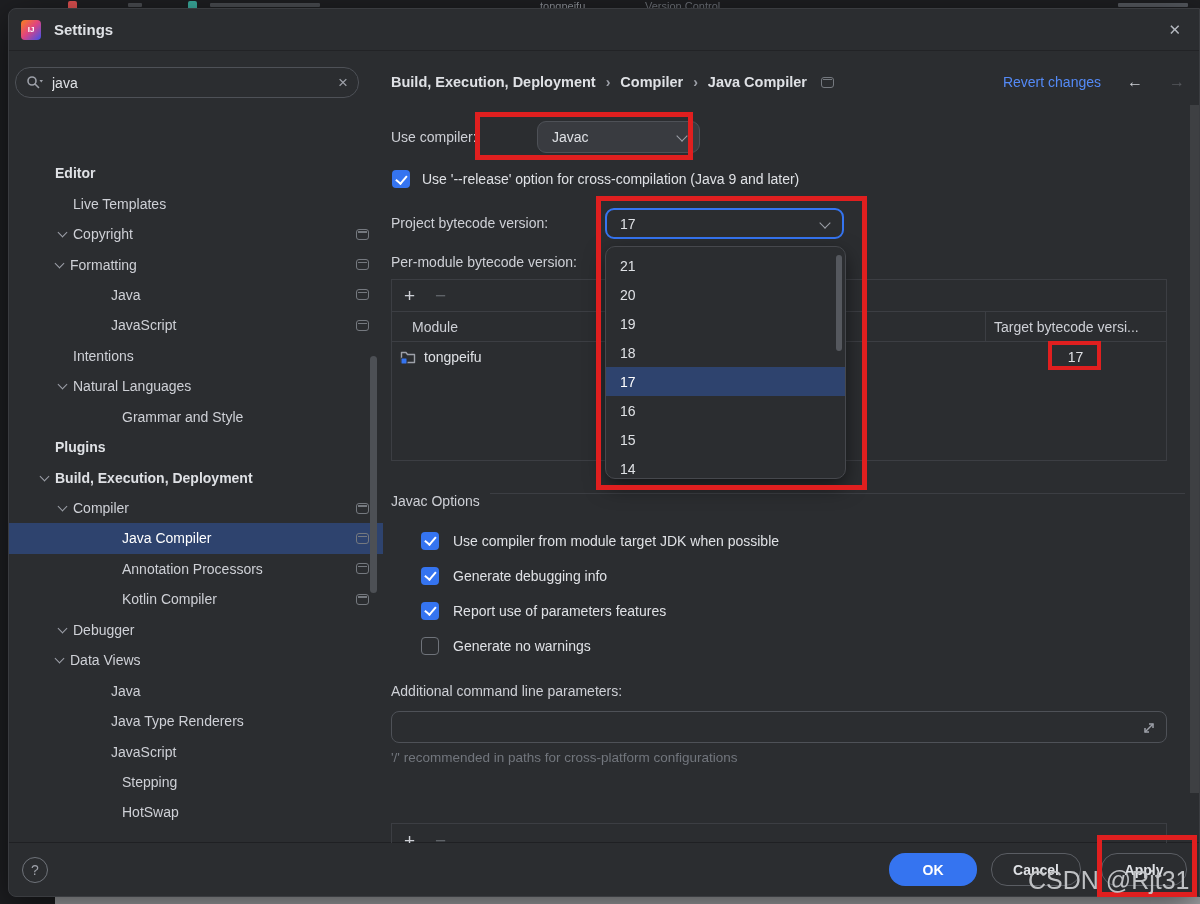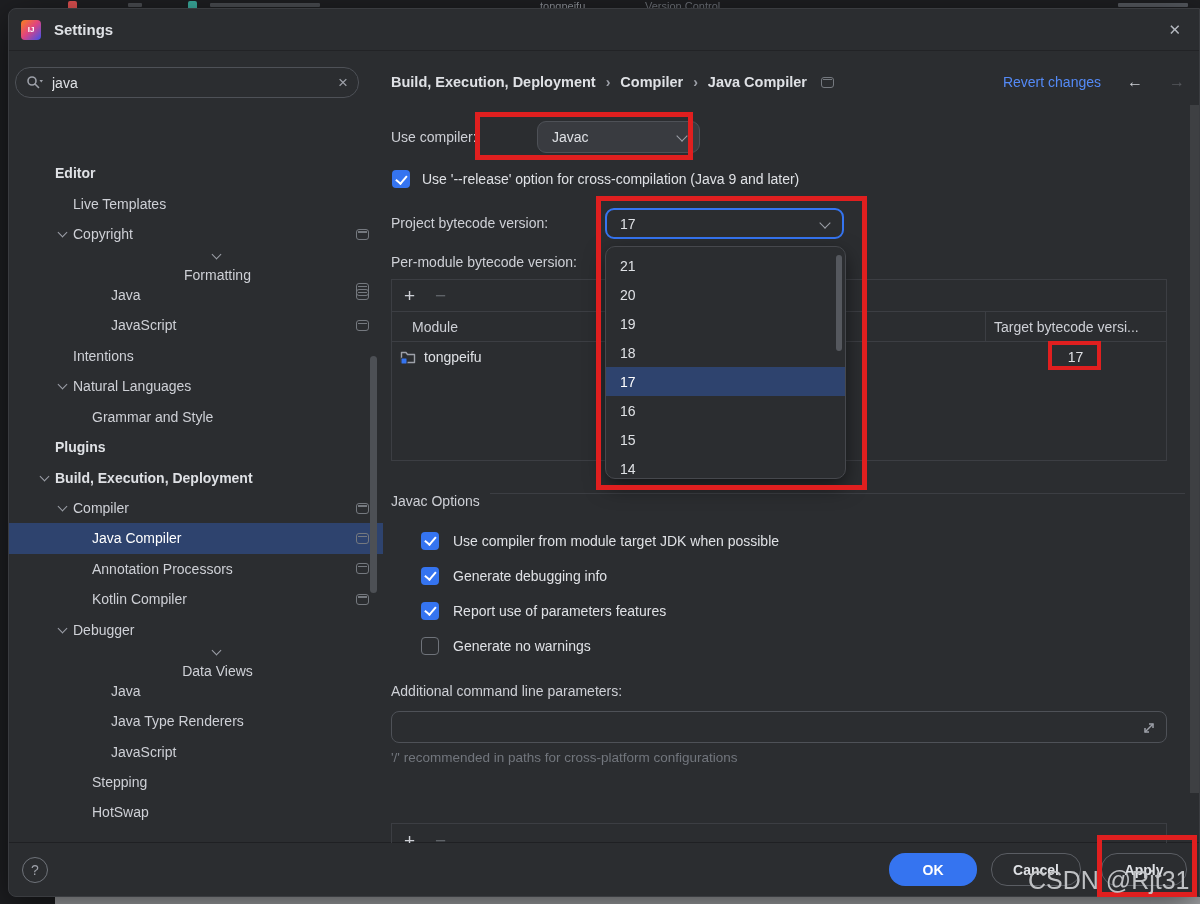--- a/index.html
+++ b/index.html
@@ -40,22 +40,22 @@
   .tree-item { height:30.45px; display:flex; align-items:center; color:#CED0D6; font-size:14px; }
   .tree-item.bold { color:#DFE1E5; font-weight:bold; }
   .tree-item.selected { background:#2E436E; color:#FFFFFF; }
   .tree-item .chev { width:18px; height:14px; position:relative; flex:0 0 18px; }
   .tree-item .chev::before { content:''; position:absolute; top:2px; left:4px; width:6px; height:6px;
                              border-right:1.6px solid #9DA0A8; border-bottom:1.6px solid #9DA0A8; transform:rotate(45deg); }
   .tree-label { white-space:nowrap; }
   .node-icon { margin-left:auto; margin-right:14px; width:13px; height:11px; border:1.4px solid #75797F;
                border-radius:3px; position:relative; flex:0 0 13px; }
   .node-icon::before { content:''; position:absolute; left:1px; right:1px; top:1.6px; height:1.4px; background:#75797F; }
-  .lvl0 { padding-left:46px; } .lvl1 { padding-left:64px; } .lvl2 { padding-left:83px; } .lvl3 { padding-left:102px; }
-  .lvl0.has-chev { padding-left:28px; } .lvl1.has-chev { padding-left:46px; } .lvl2.has-chev { padding-left:43px;flex-direction:column; }
+  .lvl0 { padding-left:46px; } .lvl1 { padding-left:64px; } .lvl2 { padding-left:113px; } .lvl3 { padding-left:102px; }
+  .lvl0.has-chev { padding-left:28px; } .lvl1.has-chev { padding-left:46px; } .lvl2.has-chev { padding-left:43px; }
   .side-thumb { position:absolute; right:6px; top:305px; width:7px; height:237px; background:#4D5055; border-radius:4px; }
 
   
   .content { position:relative; flex:1; min-width:0; }
   .content-scroll { position:absolute; right:0; top:54px; width:9px; height:688px; background:#3E4043; }
 
   .crumbs { position:absolute; left:8px; top:18px; height:26px; display:flex; align-items:center; gap:10px; }
   .crumb { color:#DFE1E5; font-size:14.5px; font-weight:bold; white-space:nowrap; }
   .crumb-sep { color:#9DA0A8; font-size:14px; font-weight:bold; }
   .crumbs .node-icon { margin-left:4px; margin-right:0; }

